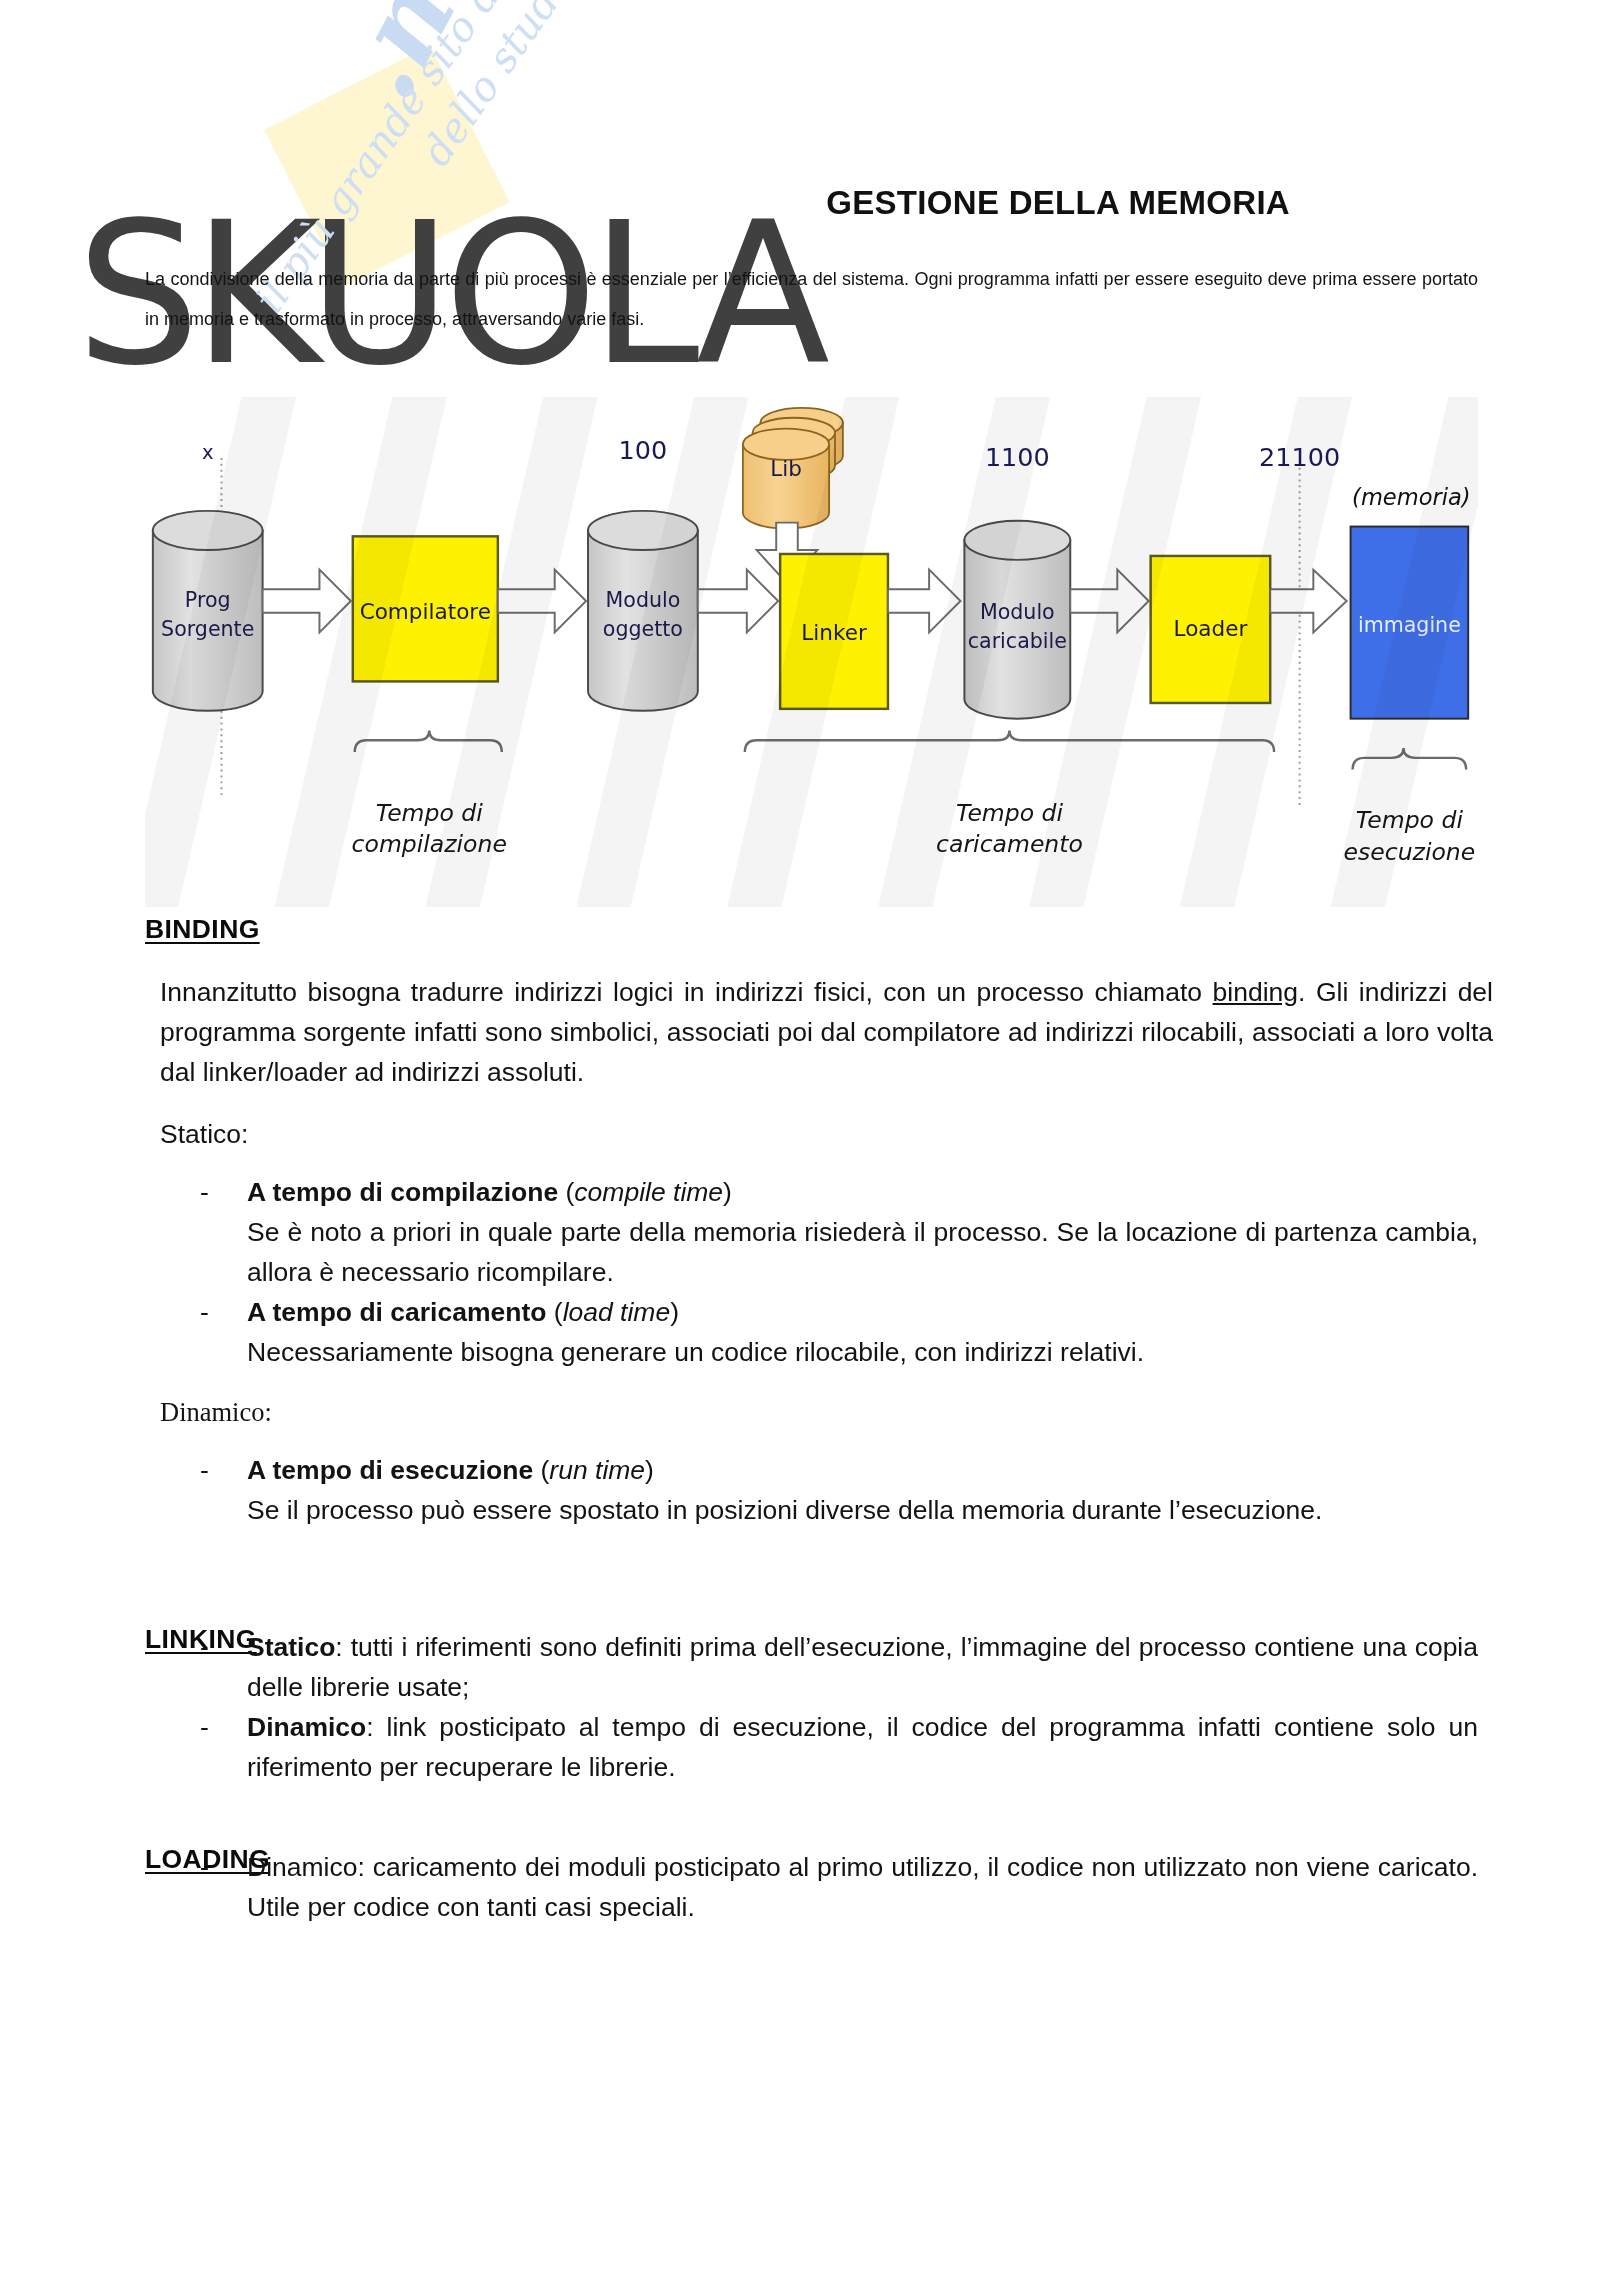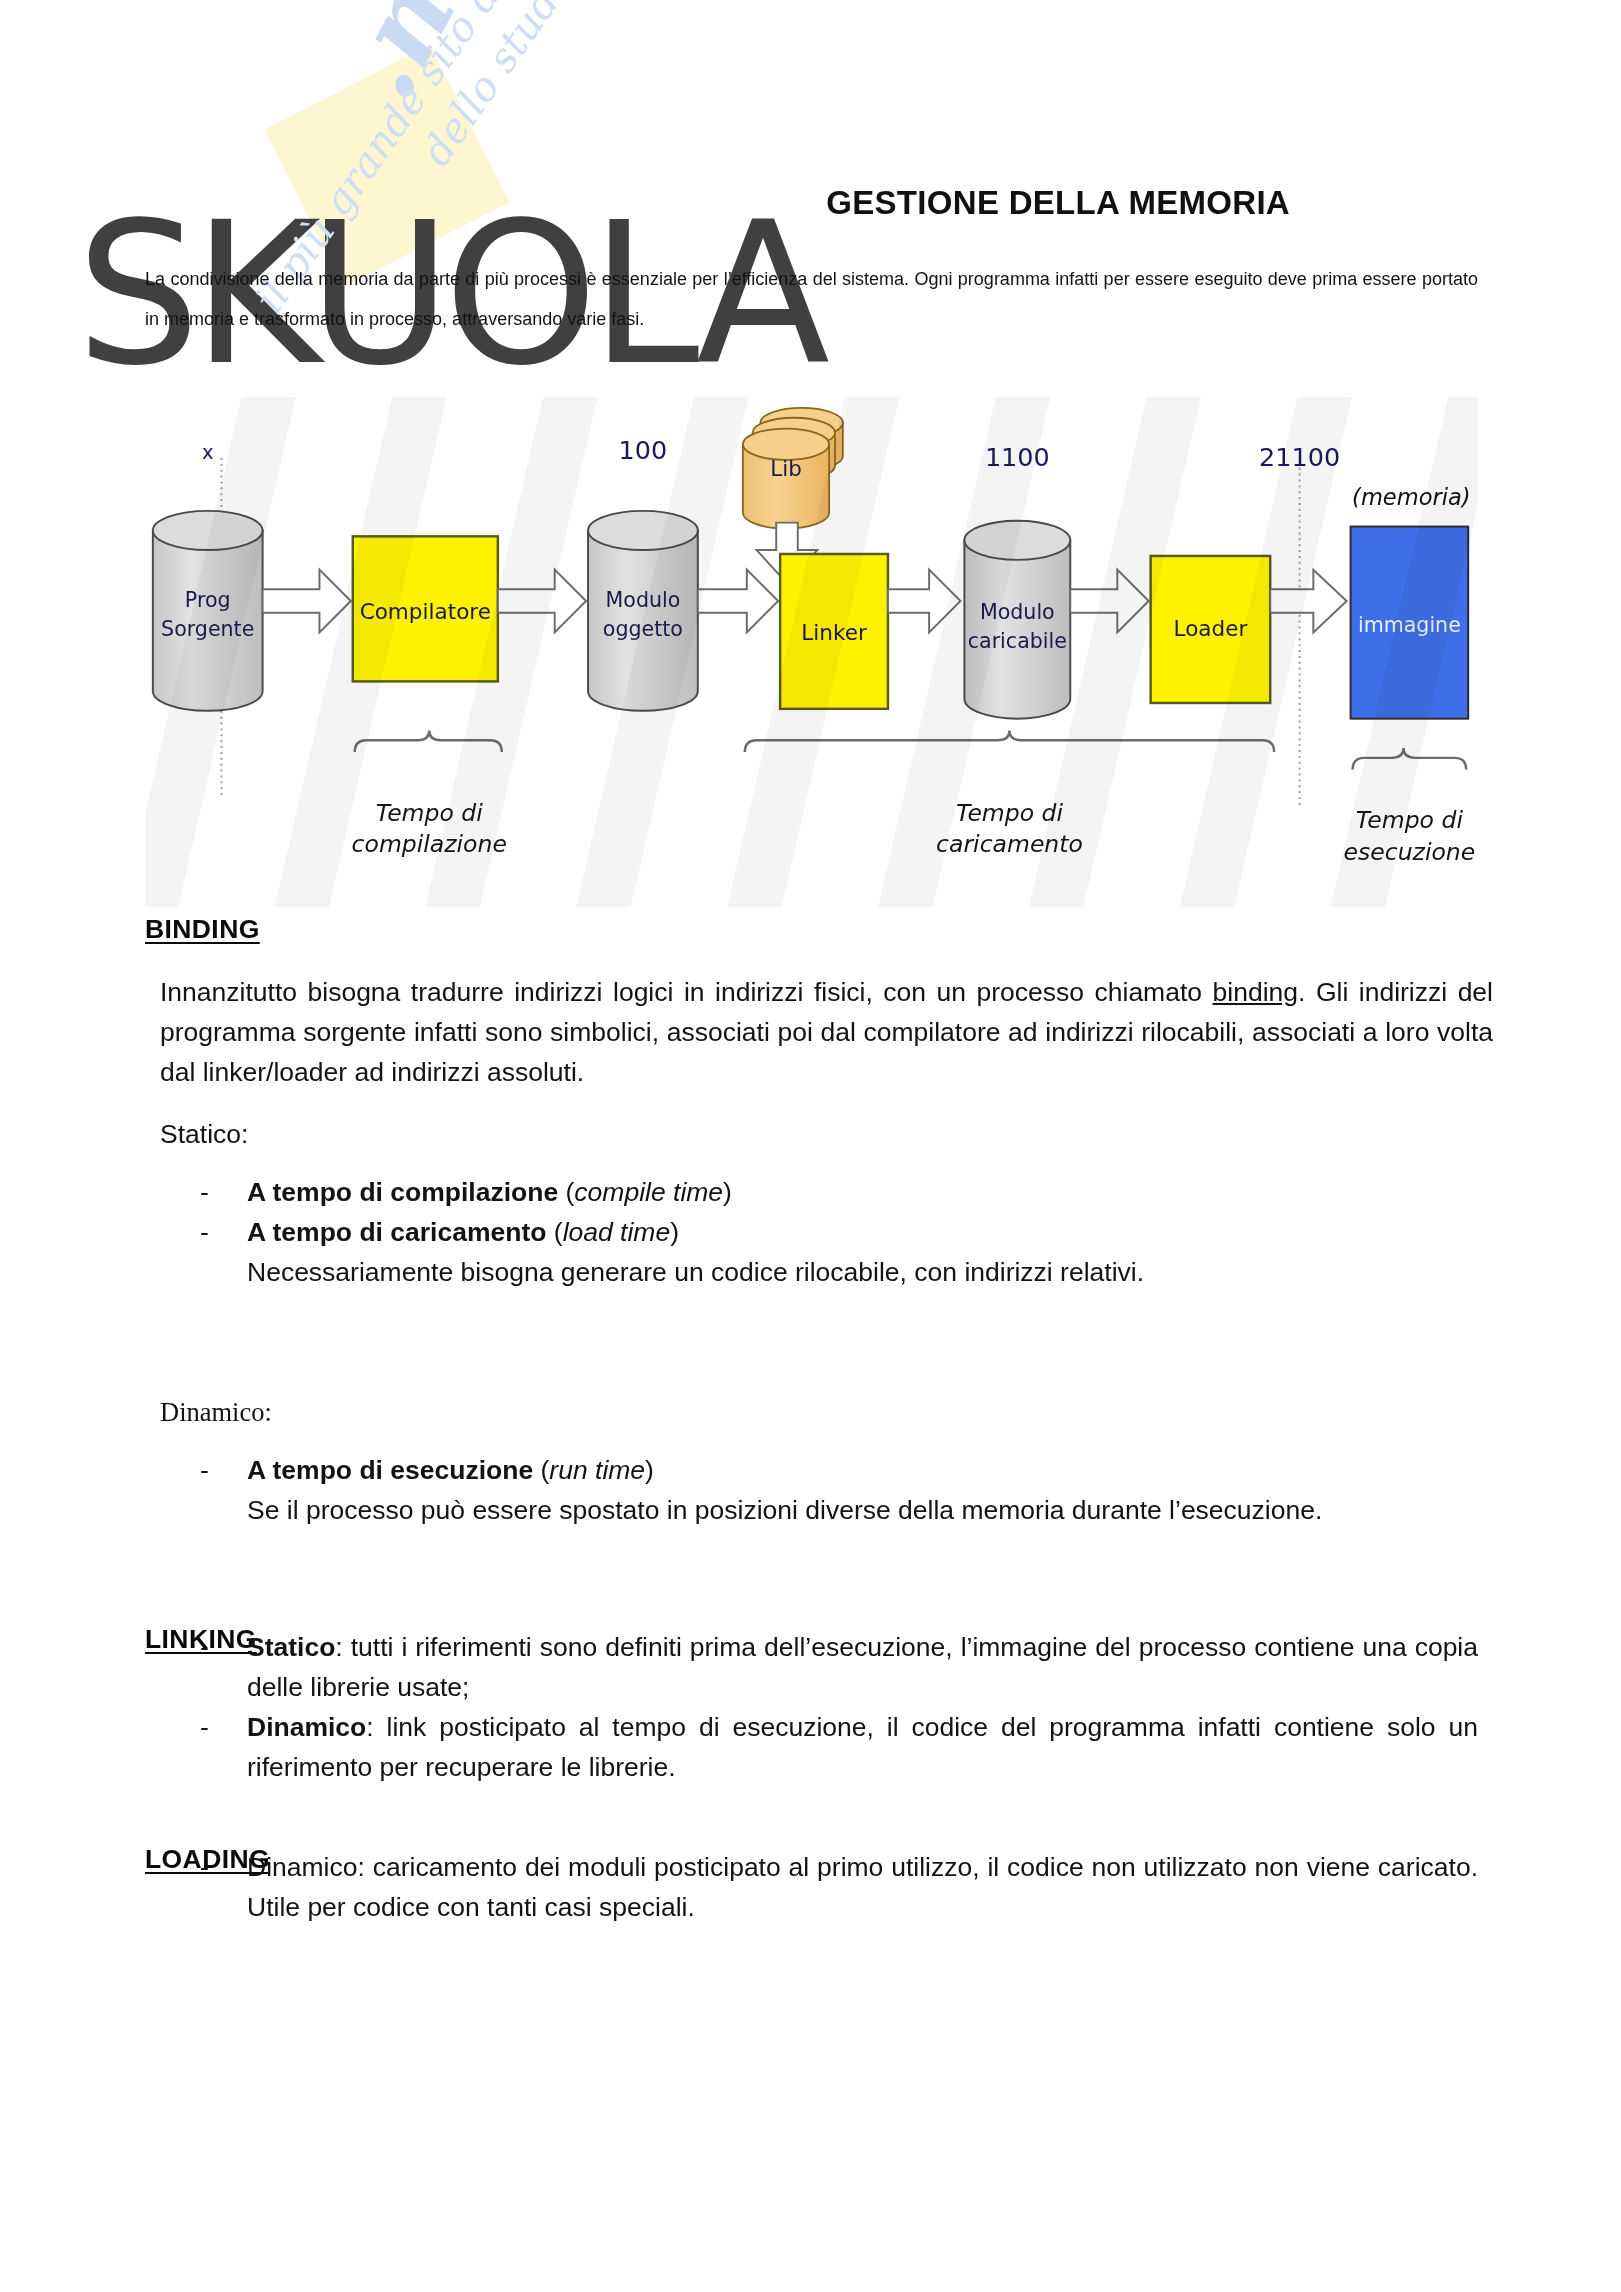--- a/index.html
+++ b/index.html
@@ -323,20 +323,21 @@
 
   <div class="para" style="top:972px;"><span>Innanzitutto bisogna tradurre indirizzi logici in indirizzi fisici, con un processo chiamato </span><u class="inline">binding</u><span>. Gli indirizzi del programma sorgente infatti sono simbolici, associati poi dal compilatore ad indirizzi rilocabili, associati a loro volta dal linker/loader ad indirizzi assoluti.</span></div>
 
   <div class="para left" style="top:1114px;">Statico:</div>
 
   <div class="bullets" style="top:1172px;">
     <div class="bullet">
       <span class="dash">-</span>
       <b>A tempo di compilazione</b>
       <span> (</span><i>compile time</i><span>)</span>
+      <div>Se è noto a priori in quale parte della memoria risiederà il processo. Se la locazione di partenza cambia, allora è necessario ricompilare.</div>
     </div>
     <div class="bullet">
       <span class="dash">-</span>
       <b>A tempo di caricamento</b>
       <span> (</span><i>load time</i><span>)</span>
       <div>Necessariamente bisogna generare un codice rilocabile, con indirizzi relativi.</div>
     </div>
   </div>
 
   <div class="para left" style="top:1392px;font-family:Liberation Serif, serif;">Dinamico:</div>

